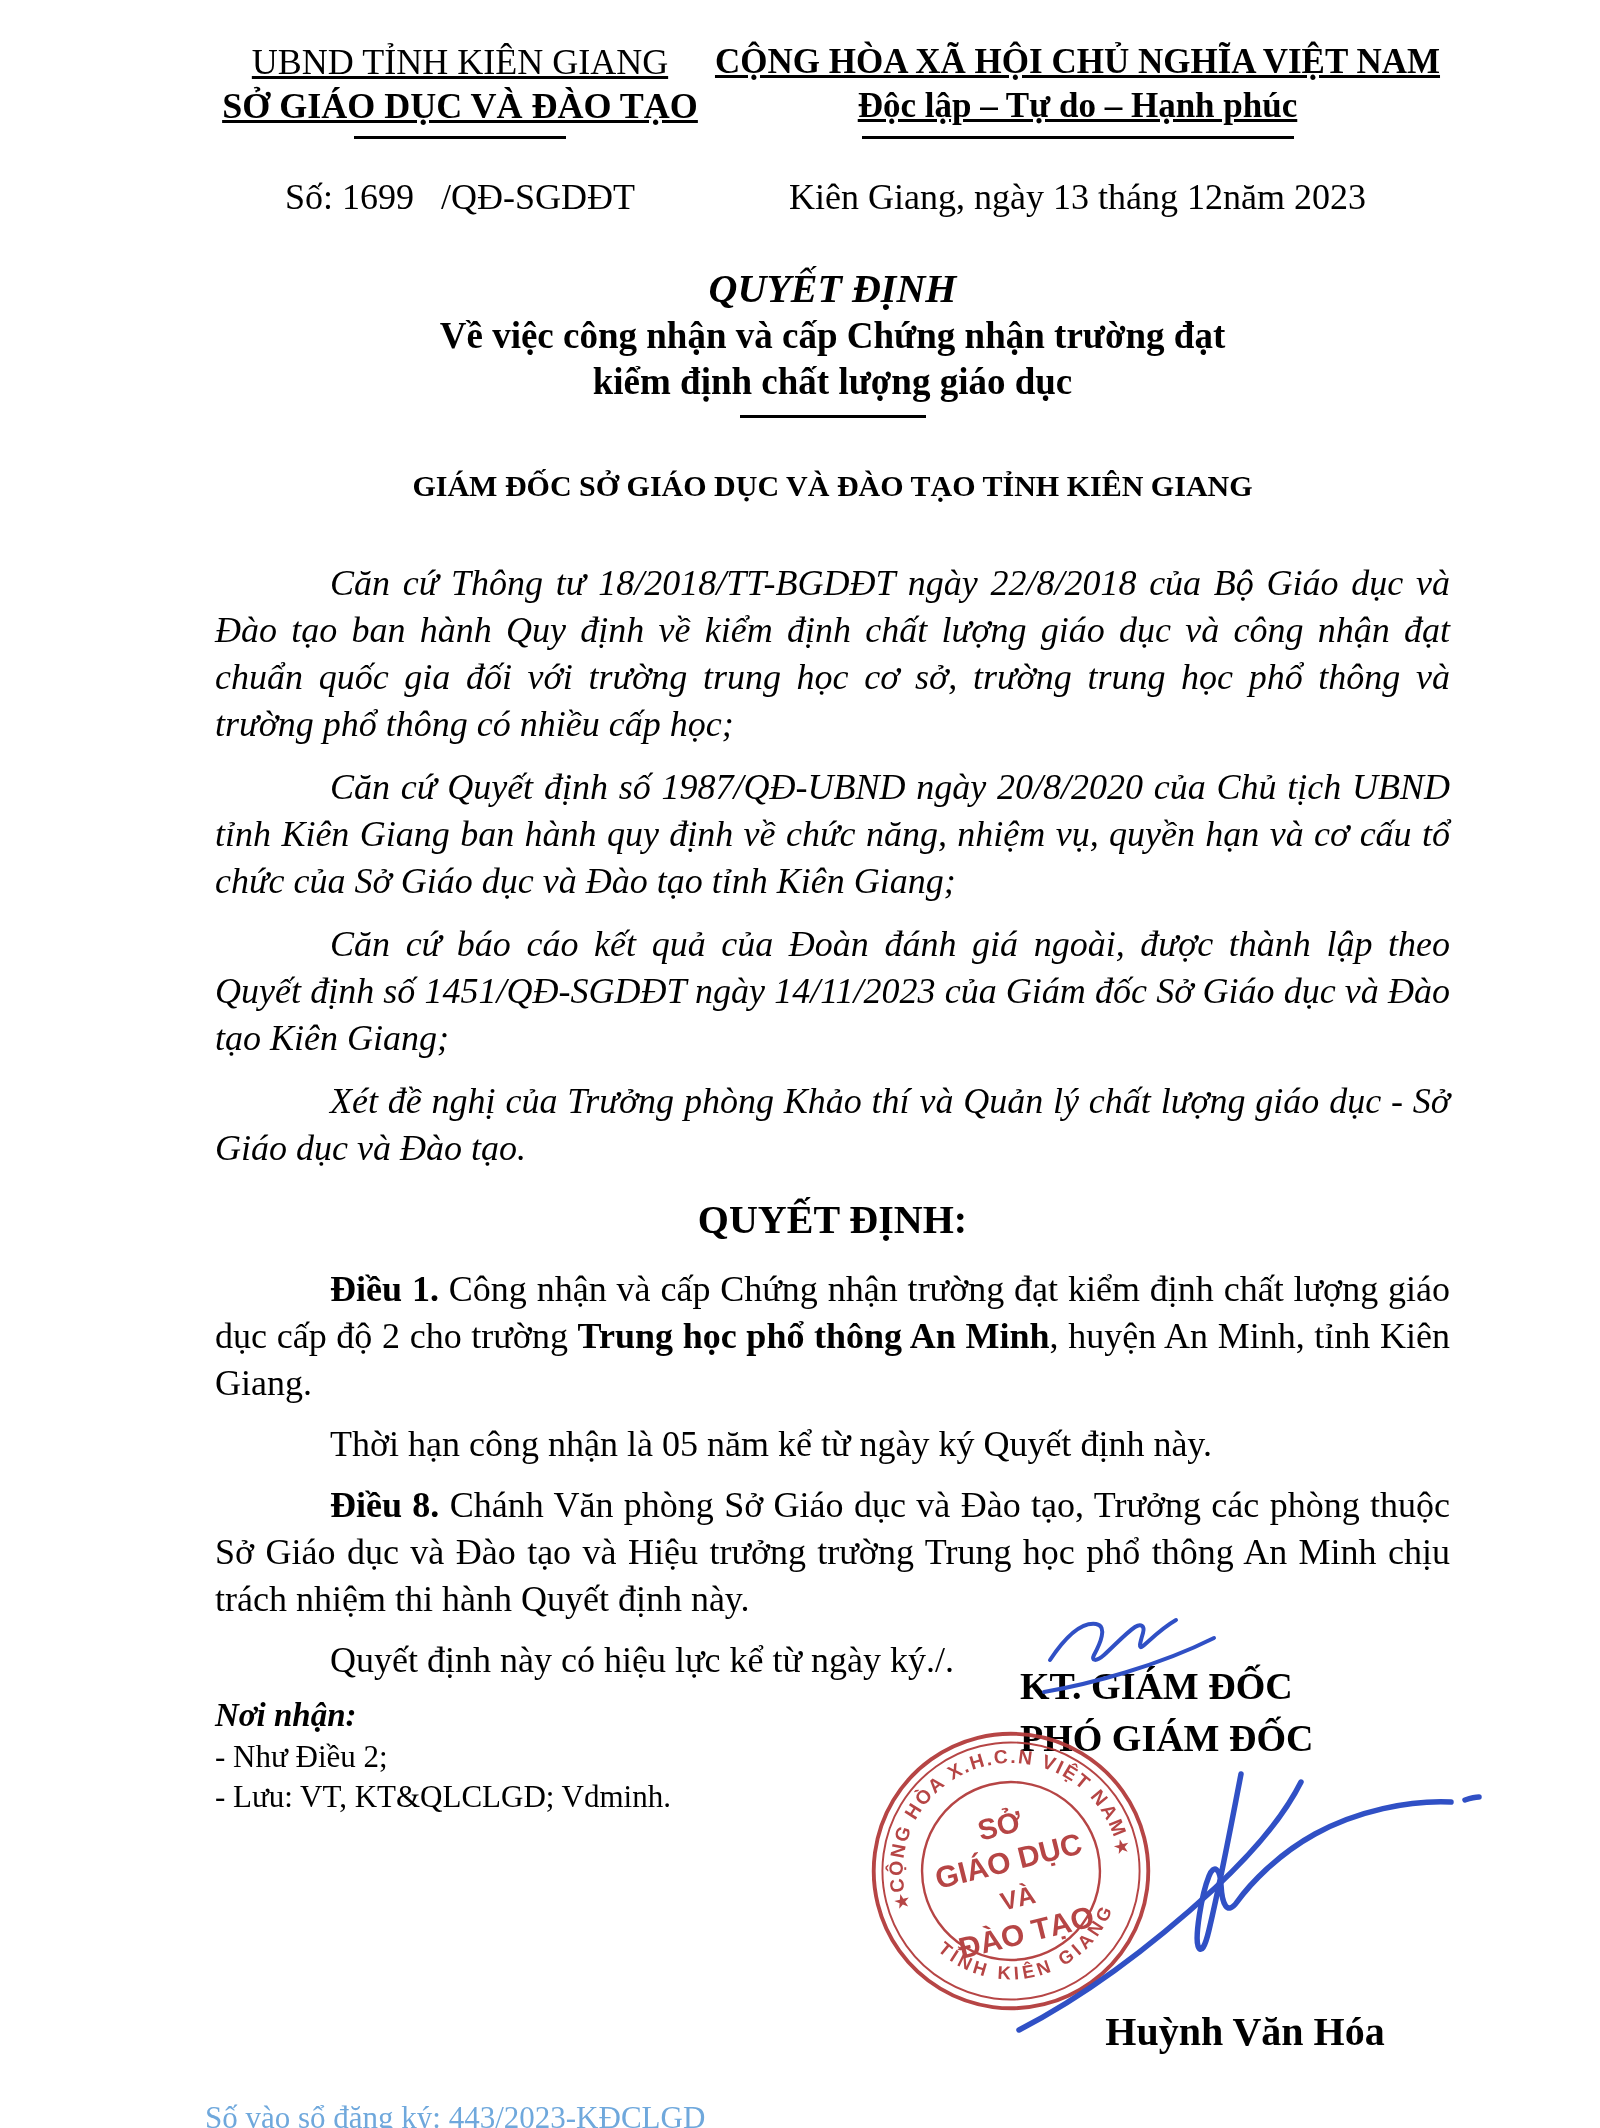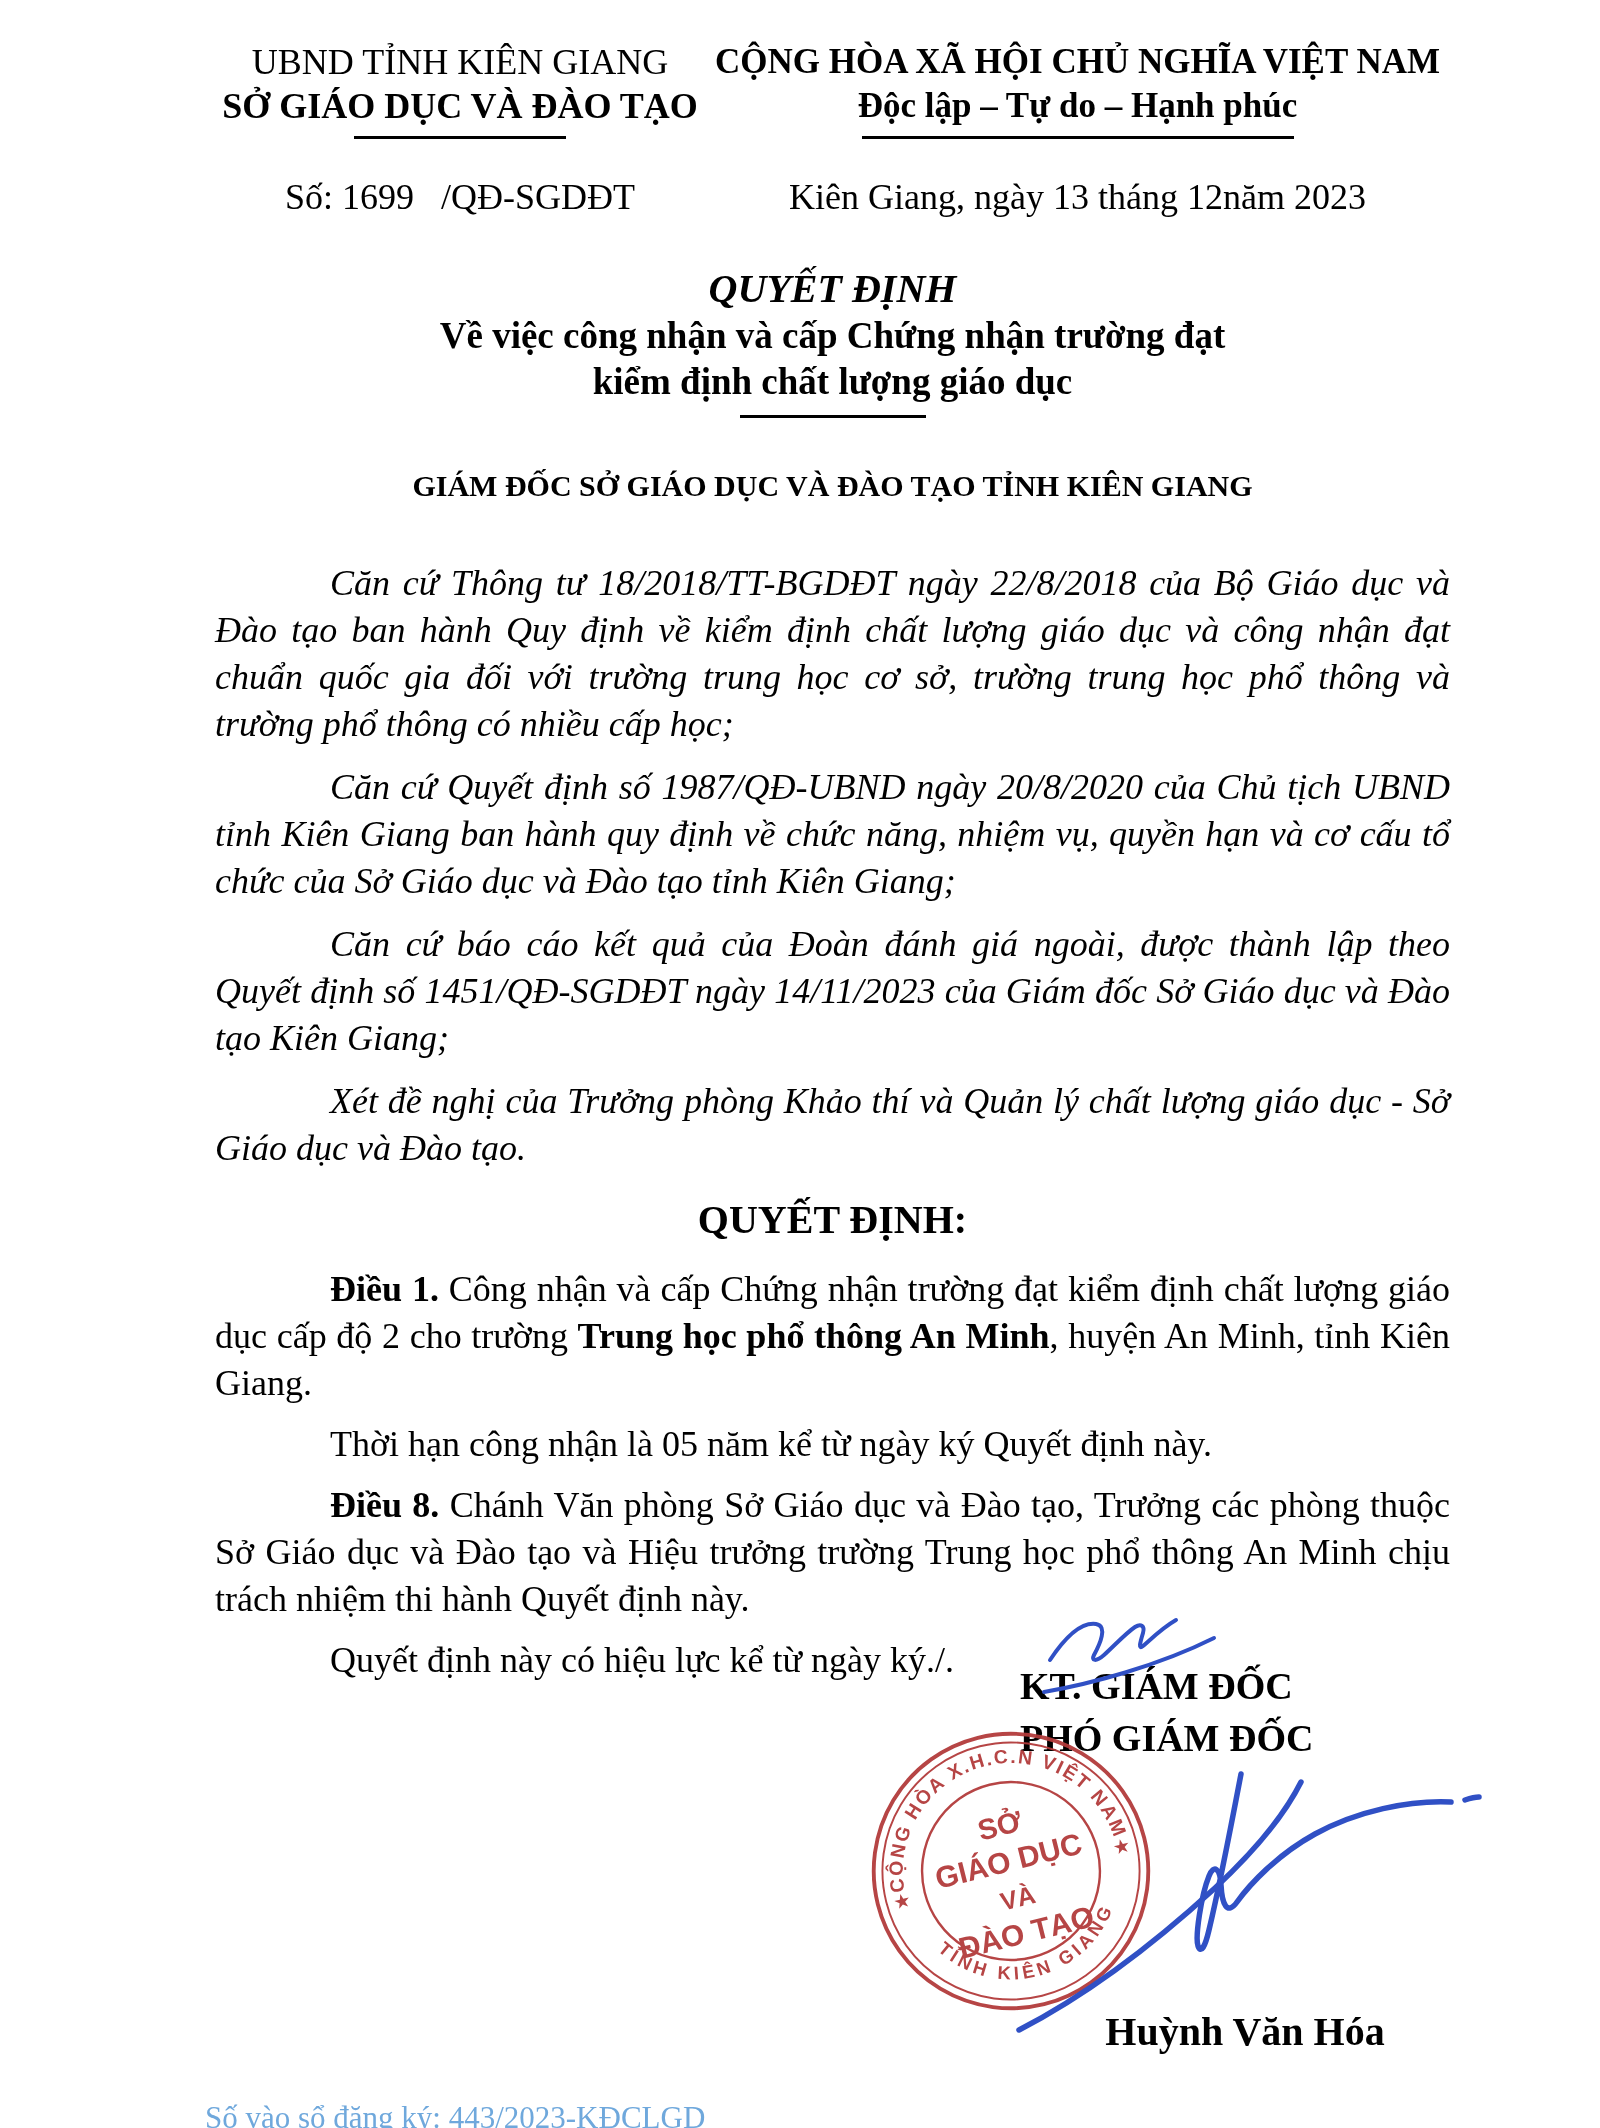--- a/index.html
+++ b/index.html
@@ -4,21 +4,21 @@
 <style>
   html,body{margin:0;padding:0;background:#e8e8e8;}
   .page{
     position:relative;width:1600px;height:2128px;margin:0 auto;
     background:#fff;overflow:hidden;color:#000;
     font-family:"Liberation Serif","DejaVu Serif",serif;
   }
   .content{position:absolute;left:215px;top:40px;width:1235px;}
 
   
-  .hdr{display:flex;}
+  .hdr{display:flex;text-decoration:underline;}
   .hdr-left{width:490px;text-align:center;}
   .hdr-right{flex:1;text-align:center;}
   .hdr-line1{font-size:36px;line-height:44px;}
   .hdr-line2{font-size:36px;line-height:44px;font-weight:bold;}
   .hdr-right .hdr-line1{font-size:35px;font-weight:bold;}
   .hdr-right .hdr-line2{font-size:35px;}
   .rule{height:3px;background:#000;margin:8px auto 0;}
   .rule-left{width:212px;}
   .rule-right{width:432px;}
 
@@ -107,20 +107,25 @@
 
     <p class="body article"><span class="b">Điều 1.</span><span> Công nhận và cấp Chứng nhận trường đạt kiểm định chất lượng giáo dục cấp độ 2 cho trường </span><span class="b">Trung học phổ thông An Minh</span><span>, huyện An Minh, tỉnh Kiên Giang.</span></p>
 
     <p class="body tight">Thời hạn công nhận là 05 năm kể từ ngày ký Quyết định này.</p>
 
     <p class="body tight"><span class="b">Điều 8.</span><span> Chánh Văn phòng Sở Giáo dục và Đào tạo, Trưởng các phòng thuộc Sở Giáo dục và Đào tạo và Hiệu trưởng trường Trung học phổ thông An Minh chịu trách nhiệm thi hành Quyết định này.</span></p>
 
     <p class="body tight effective-line">Quyết định này có hiệu lực kể từ ngày ký./.</p>
   </div>
 
+  <div class="noi-nhan">
+    <div class="noi-nhan-label">Nơi nhận:</div>
+    <div class="noi-nhan-item">- Như Điều 2;</div>
+    <div class="noi-nhan-item">- Lưu: VT, KT&amp;QLCLGD; Vdminh.</div>
+  </div>
 
   <div class="kt-block">
     <div>KT. GIÁM ĐỐC</div>
     <div>PHÓ GIÁM ĐỐC</div>
   </div>
   <div class="signer-name">Huỳnh Văn Hóa</div>
 
   <div class="stamp-wrap">
     <svg viewBox="0 0 300 300">
       <circle class="stamp-circle" cx="150" cy="150" r="142" stroke-width="4"></circle>

